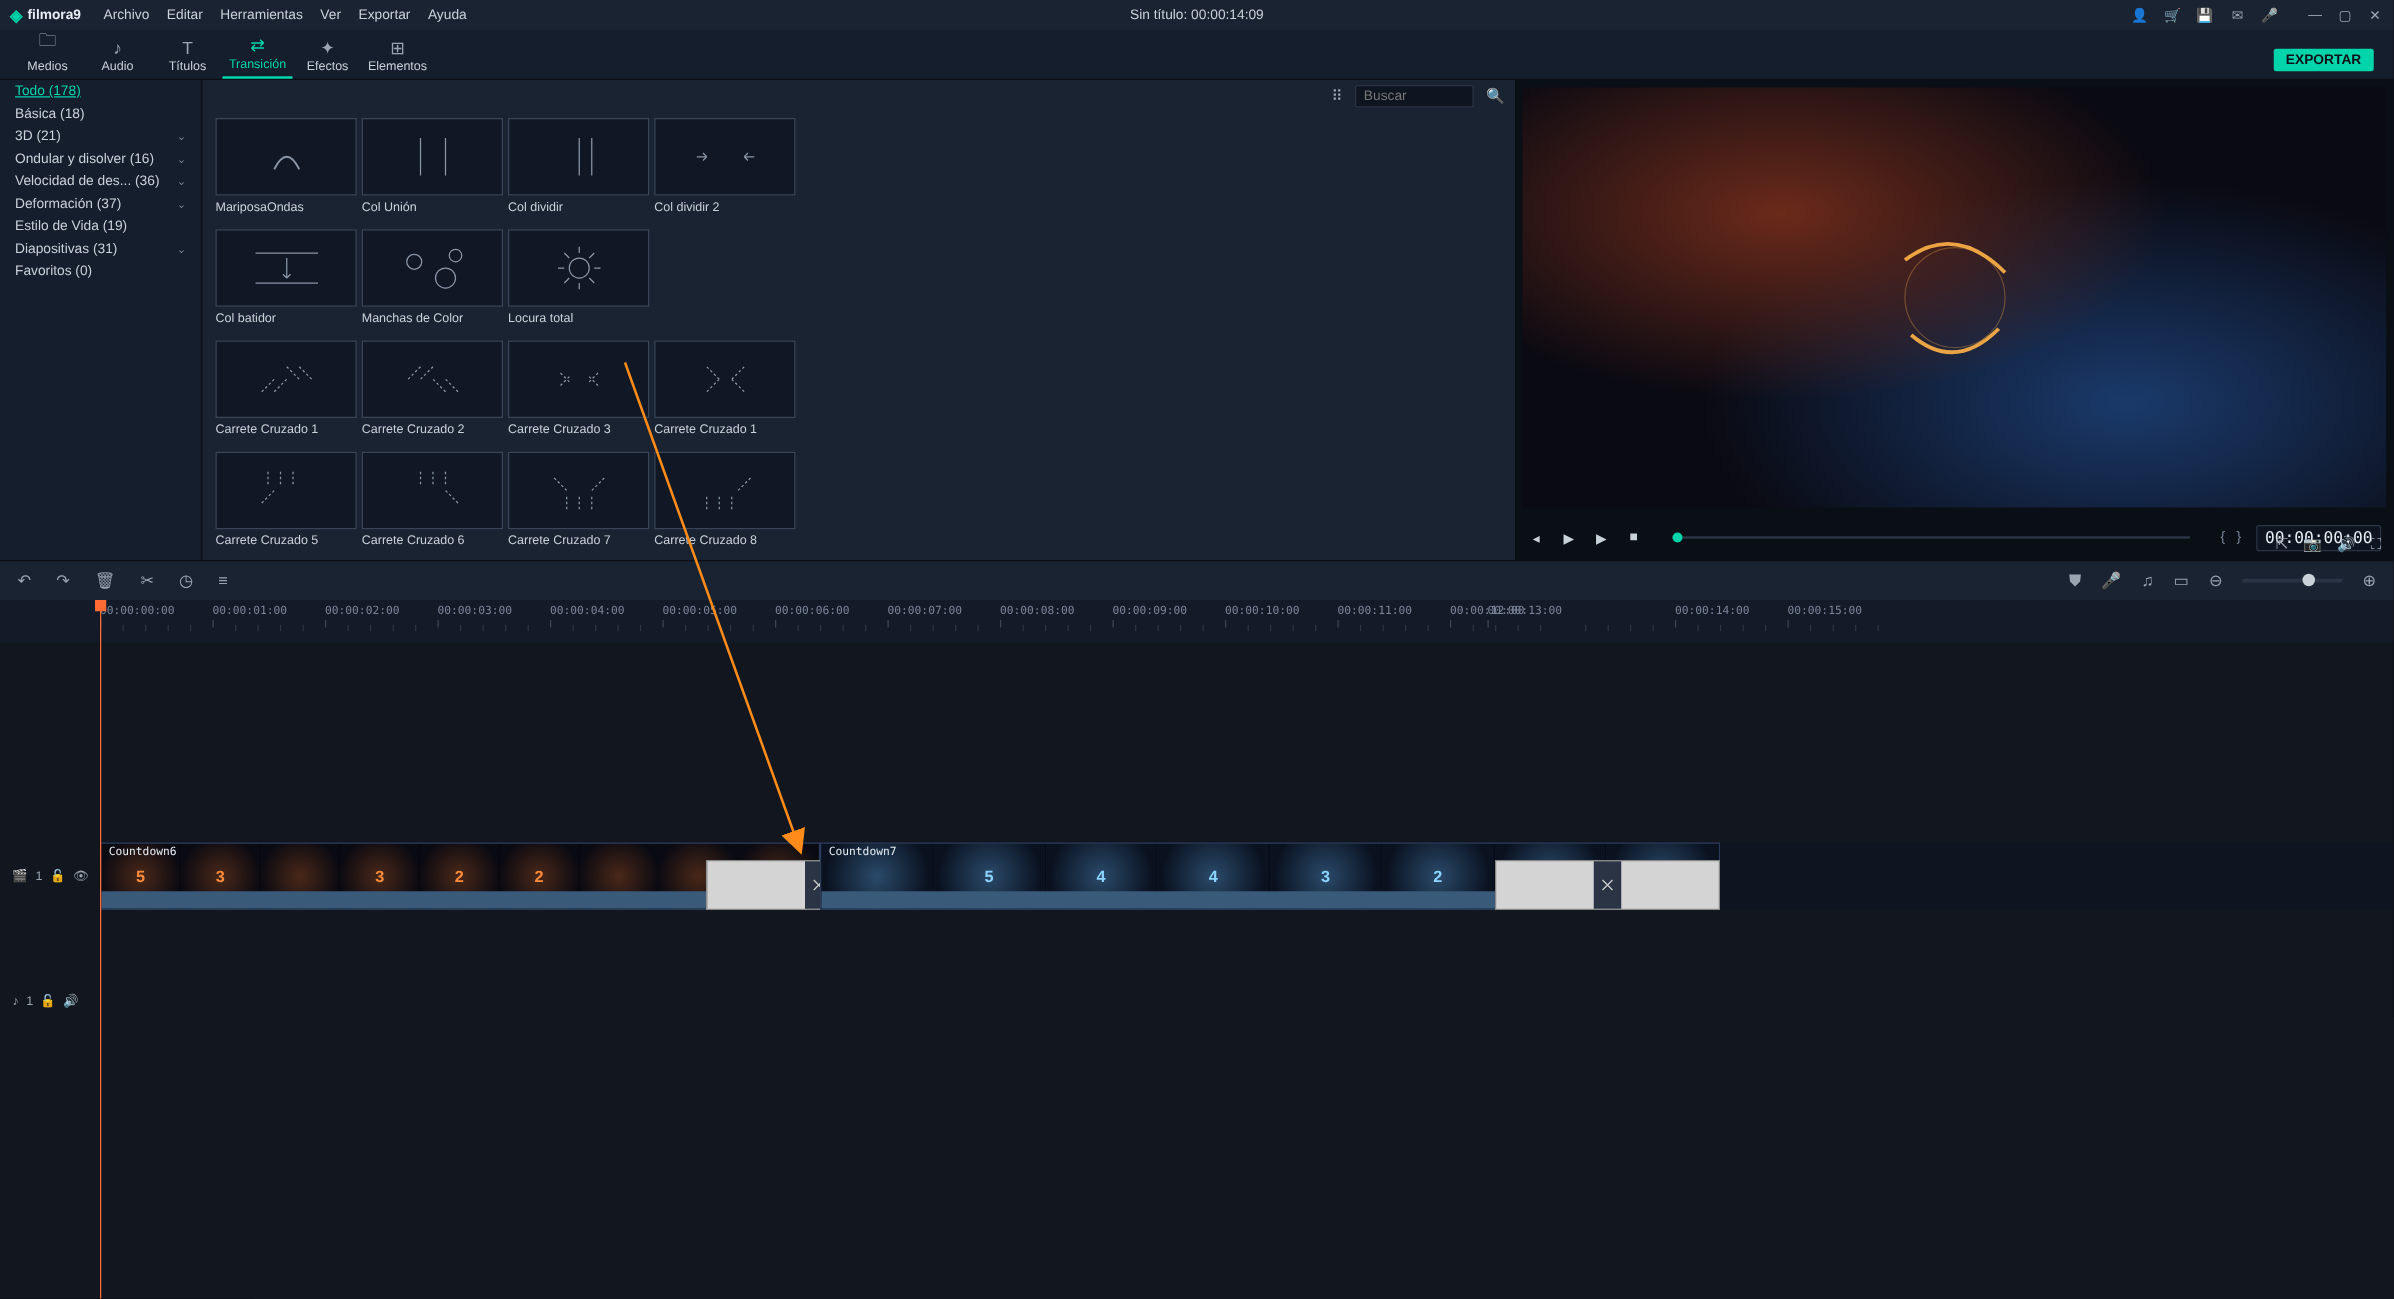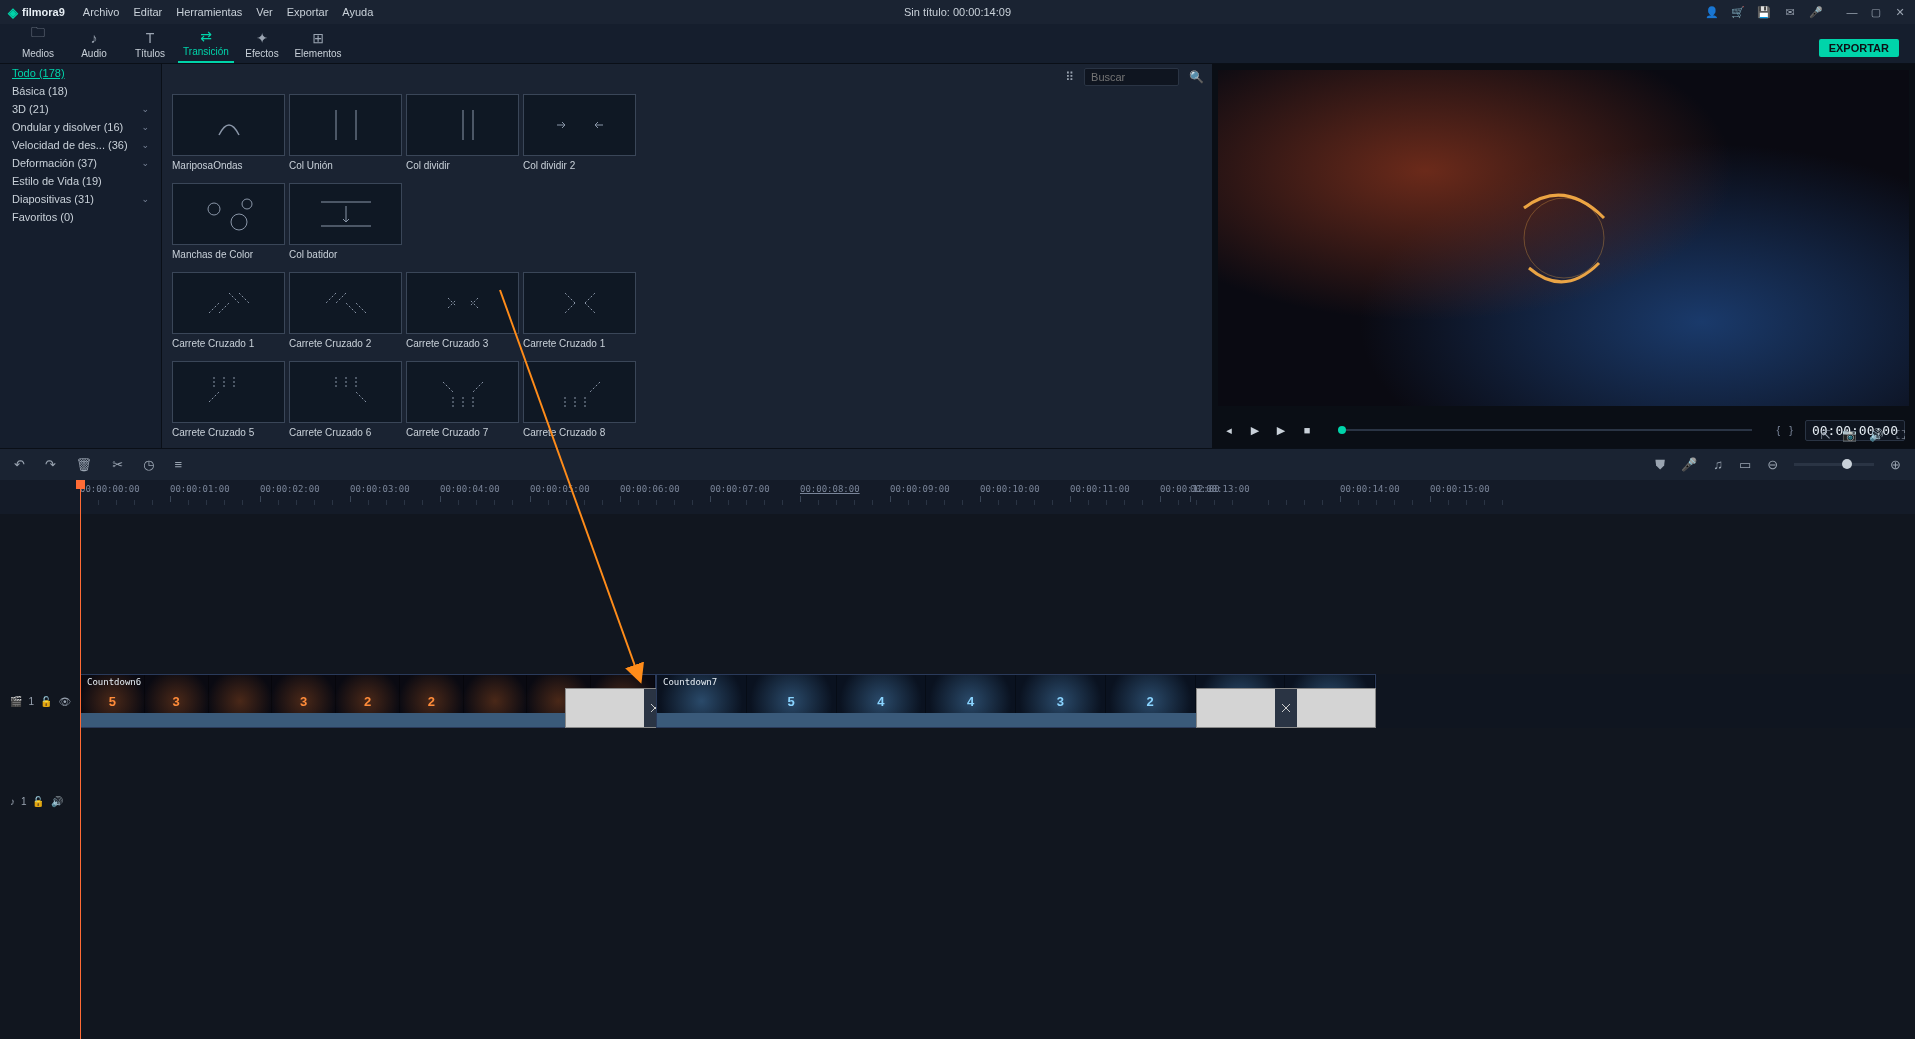--- a/index.html
+++ b/index.html
@@ -396,36 +396,45 @@
                 <path d="M45 20 l8 0 m-8 0 l3 -3 m-3 3 l3 3" stroke="#8a96a8" fill="none"></path>
               </svg>
             </div>
             <div class="glabel">Col dividir 2</div>
           </div>
       </div>
       <div class="grow">
         <div class="gitem">
             <div class="gthumb">
               <svg viewBox="0 0 60 40">
+                <line x1="5" y1="8" x2="55" y2="8" stroke="#8a96a8"></line>
+                <line x1="5" y1="32" x2="55" y2="32" stroke="#8a96a8"></line>
+                <path d="M30 12 l0 16 m0 0 l-3 -3 m3 3 l3 -3" stroke="#8a96a8" fill="none"></path>
+              </svg>
+            </div>
+            <div class="glabel">Col batidor</div>
+          </div>
+        <div class="gitem">
+            <div class="gthumb">
+              <svg viewBox="0 0 60 40">
                 <circle cx="15" cy="15" r="6" stroke="#8a96a8" fill="none"></circle>
                 <circle cx="40" cy="28" r="8" stroke="#8a96a8" fill="none"></circle>
                 <circle cx="48" cy="10" r="5" stroke="#8a96a8" fill="none"></circle>
               </svg>
             </div>
             <div class="glabel">Manchas de Color</div>
           </div>
         <div class="gitem">
             <div class="gthumb">
               <svg viewBox="0 0 60 40">
-                <line x1="5" y1="8" x2="55" y2="8" stroke="#8a96a8"></line>
-                <line x1="5" y1="32" x2="55" y2="32" stroke="#8a96a8"></line>
-                <path d="M30 12 l0 16 m0 0 l-3 -3 m3 3 l3 -3" stroke="#8a96a8" fill="none"></path>
-              </svg>
-            </div>
-            <div class="glabel">Col batidor</div>
+                <circle cx="30" cy="20" r="8" stroke="#8a96a8" fill="none"></circle>
+                <path d="M30 8 l0 -5 M30 32 l0 5 M18 20 l-5 0 M42 20 l5 0 M22 12 l-4 -4 M38 12 l4 -4 M22 28 l-4 4 M38 28 l4 4" stroke="#8a96a8"></path>
+              </svg>
+            </div>
+            <div class="glabel">Locura total</div>
           </div>
       </div>
       <div class="grow">
         <div class="gitem">
             <div class="gthumb">
               <svg viewBox="0 0 60 40">
                 <path d="M10 30 l10 -10 M20 30 l10 -10 M30 10 l10 10 M40 10 l10 10" stroke="#8a96a8" stroke-dasharray="2 2" fill="none"></path>
               </svg>
             </div>
             <div class="glabel">Carrete Cruzado 1</div>
@@ -578,21 +587,21 @@
       <div class="rtick" style="left: 620px;">00:00:06:00</div>
       <div class="rsub" style="left: 638px;"></div>
       <div class="rsub" style="left: 656px;"></div>
       <div class="rsub" style="left: 674px;"></div>
       <div class="rsub" style="left: 692px;"></div>
       <div class="rtick" style="left: 710px;">00:00:07:00</div>
       <div class="rsub" style="left: 728px;"></div>
       <div class="rsub" style="left: 746px;"></div>
       <div class="rsub" style="left: 764px;"></div>
       <div class="rsub" style="left: 782px;"></div>
-      <div class="rtick" style="left: 800px; text-decoration: underline;">00:00:08:00</div>
+      <div class="rtick" style="left: 800px;">00:00:08:00</div>
       <div class="rsub" style="left: 818px;"></div>
       <div class="rsub" style="left: 836px;"></div>
       <div class="rsub" style="left: 854px;"></div>
       <div class="rsub" style="left: 872px;"></div>
       <div class="rtick" style="left: 890px;">00:00:09:00</div>
       <div class="rsub" style="left: 908px;"></div>
       <div class="rsub" style="left: 926px;"></div>
       <div class="rsub" style="left: 944px;"></div>
       <div class="rsub" style="left: 962px;"></div>
       <div class="rtick" style="left: 980px;">00:00:10:00</div>

